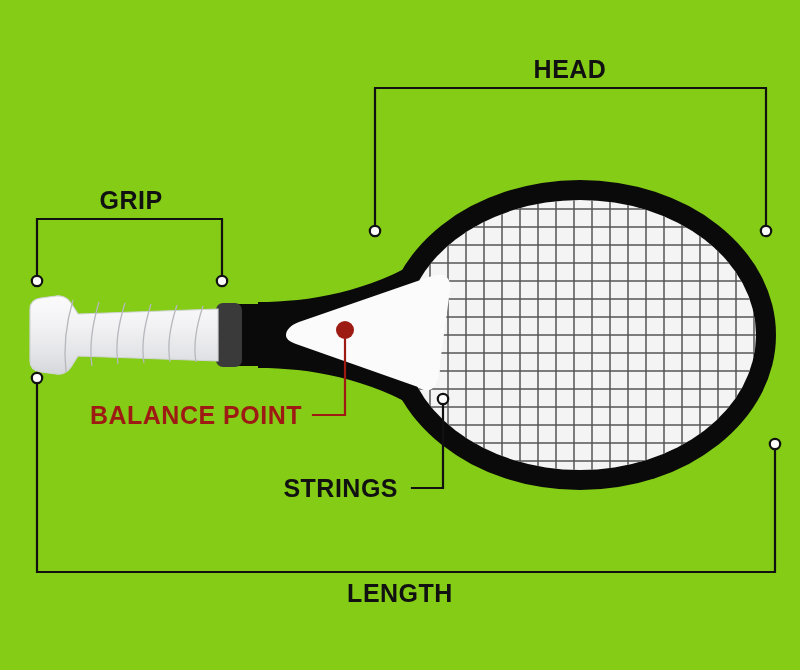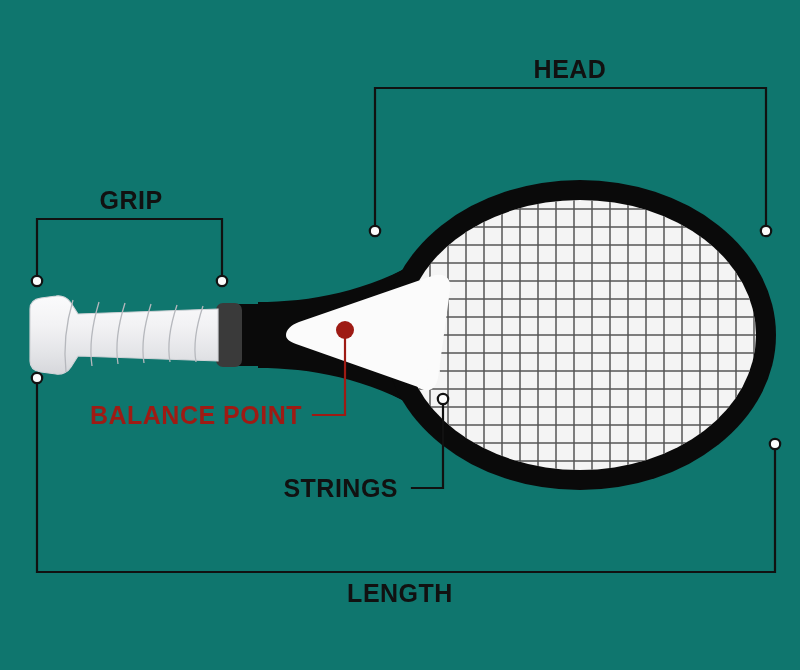--- a/index.html
+++ b/index.html
@@ -4,21 +4,21 @@
 <style>
   html, body {
     margin: 0;
     padding: 0;
     background: #ffffff;
   }
   #stage {
     position: relative;
     width: 800px;
     height: 670px;
-    background: #0f766e;
+    background: #84cc16;
     overflow: hidden;
     font-family: "Liberation Sans", sans-serif;
   }
   #diagram {
     position: absolute;
     left: 0;
     top: 0;
     width: 800px;
     height: 670px;
     display: block;

